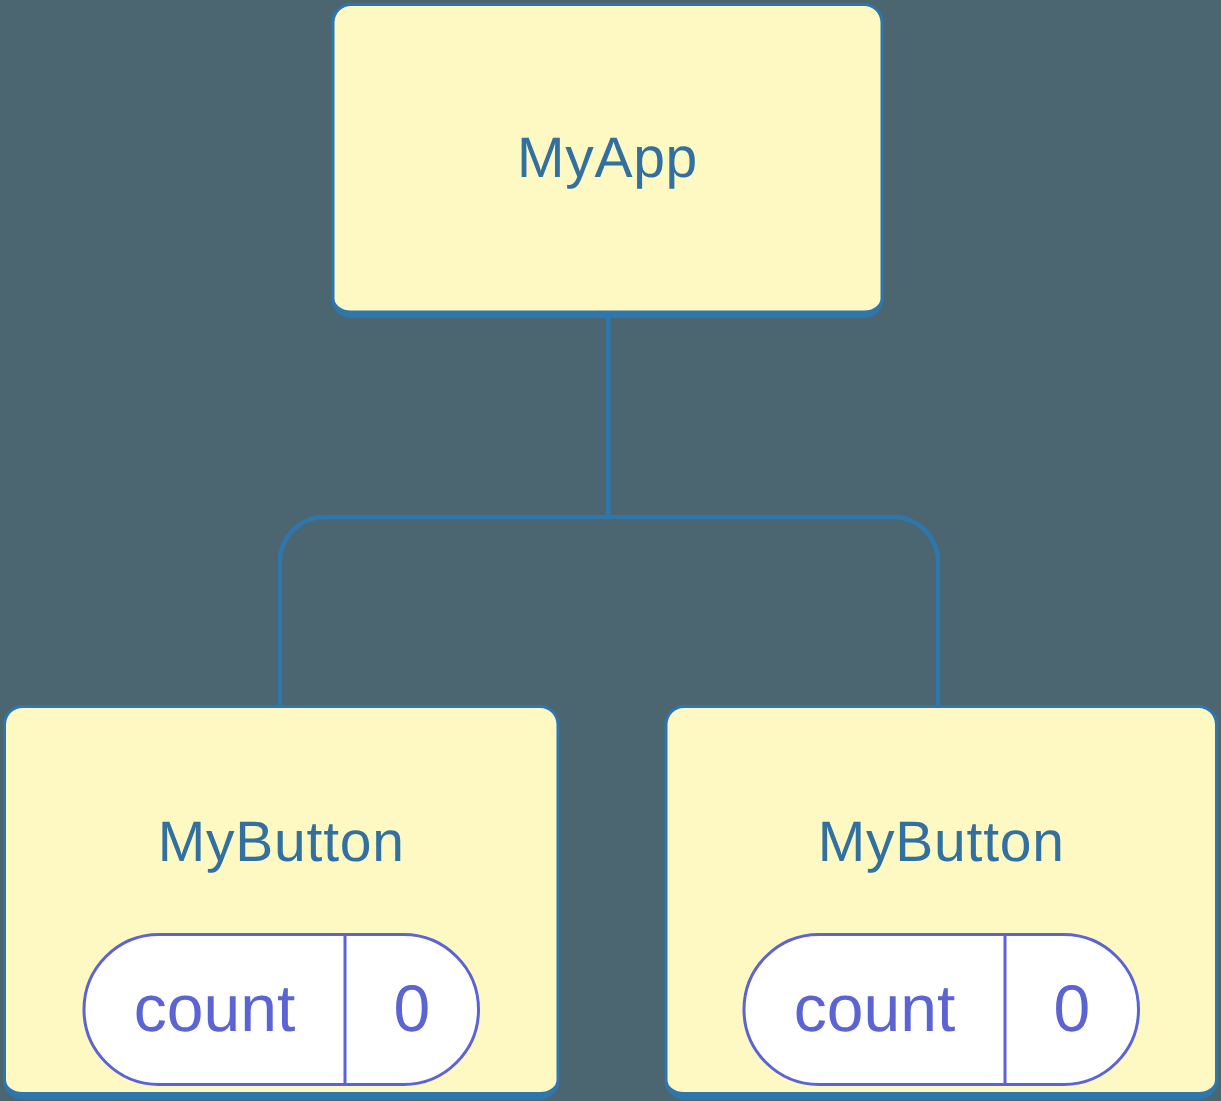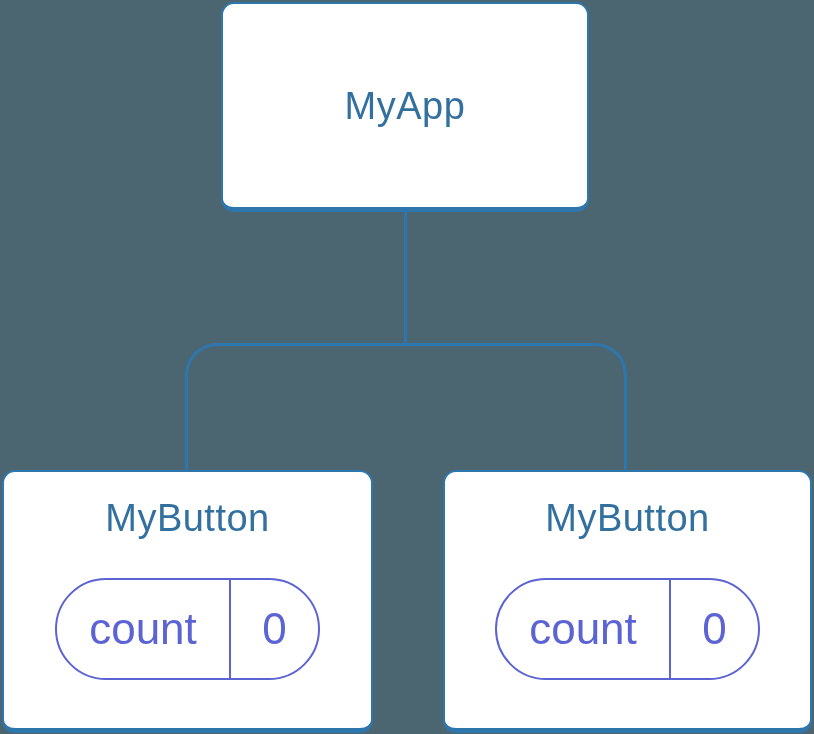--- a/index.html
+++ b/index.html
@@ -11,21 +11,21 @@
     position: relative;
     width: 814px;
     height: 734px;
     background: #4C6671;
     overflow: hidden;
   }
   
   .node {
     position: absolute;
     box-sizing: border-box;
-    background: #ffffff;
+    background: #fef9c3;
     border: 2.5px solid #2E77AD;
     border-bottom-width: 5px;
     border-radius: 13px;
   }
   .node-root {
     left: 221px;
     top: 2px;
     width: 368px;
     height: 210px;
     display: flex;
@@ -43,21 +43,21 @@
   .node-child-left  { left: 2px;  }
   .node-child-right { left: 443px; width: 369px; }
   .node-label {
     color: #31709F;
     font-size: 38px;
     font-weight: 500;
     letter-spacing: 0.5px;
     line-height: 44px;
   }
   .node-child .node-label {
-    margin-top: 24px;
+    margin-top: 68px;
   }
   
   .connector-stem {
     position: absolute;
     left: 403.5px;
     top: 210px;
     width: 3px;
     height: 136px;
     background: #2E77AD;
   }

